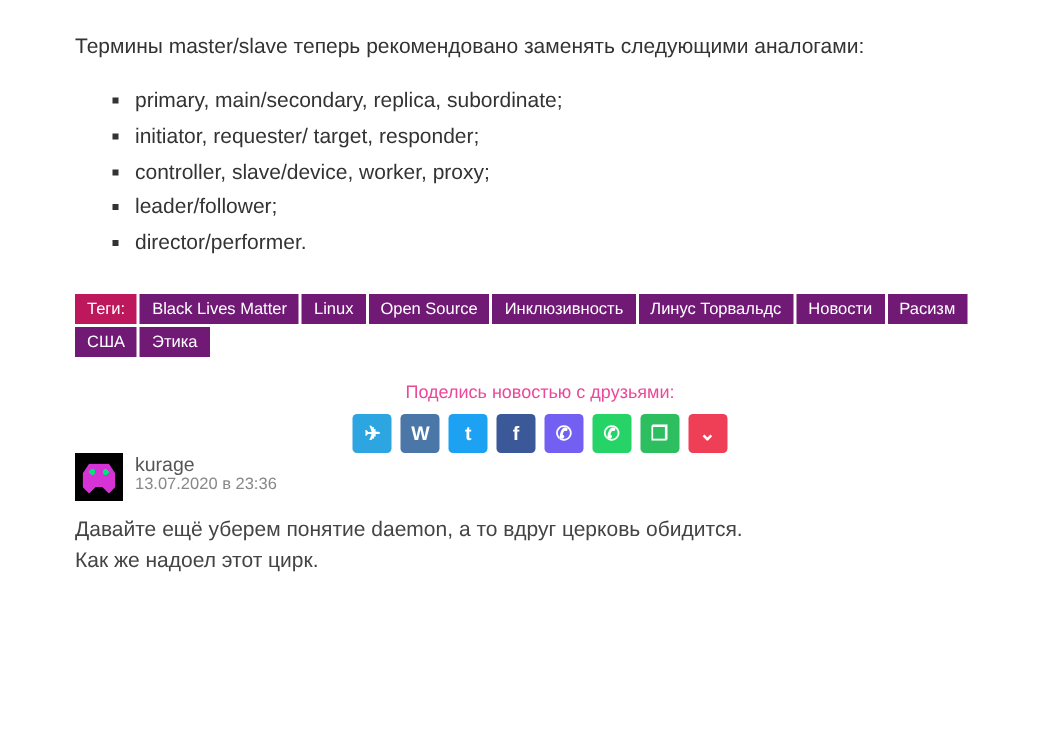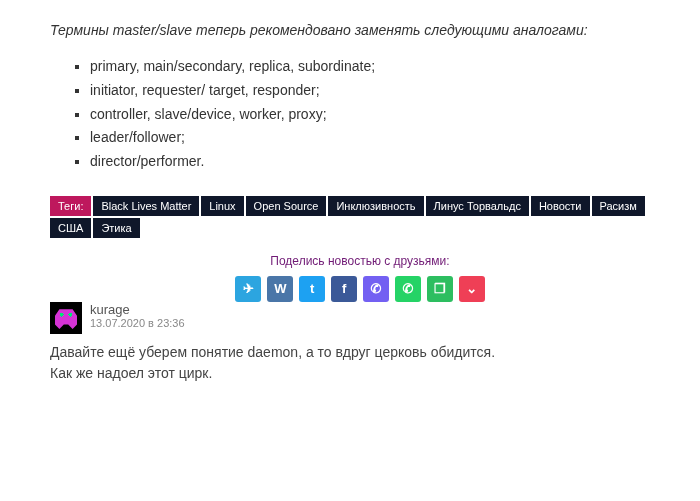--- a/index.html
+++ b/index.html
@@ -11,21 +11,20 @@
     background: #fff;
   }
   .container {
     width: 700px;
     padding: 20px 30px 10px 50px;
     box-sizing: border-box;
   }
   p.body-text {
     margin: 0 0 14px 0;
     line-height: 1.5;
-    font-style: italic;
   }
   ul.square {
     list-style-type: square;
     padding-left: 40px;
     margin: 0 0 18px 0;
   }
   ul.square li {
     line-height: 1.7;
     font-size: 14px;
   }
@@ -39,26 +38,26 @@
     color: #fff;
     padding: 4px 8px;
     margin-right: 2px;
     margin-bottom: 2px;
     vertical-align: middle;
   }
   .tag.label {
     background: #be185d;
   }
   .tag.item {
-    background: #0f172a;
+    background: #701a75;
   }
   .share-label {
     text-align: center;
     font-size: 12px;
-    color: #701a75;
+    color: #ec4899;
     margin: 14px 0 8px 0;
   }
   .share-row {
     text-align: center;
   }
   .share-btn {
     display: inline-block;
     width: 26px;
     height: 26px;
     border-radius: 3px;

